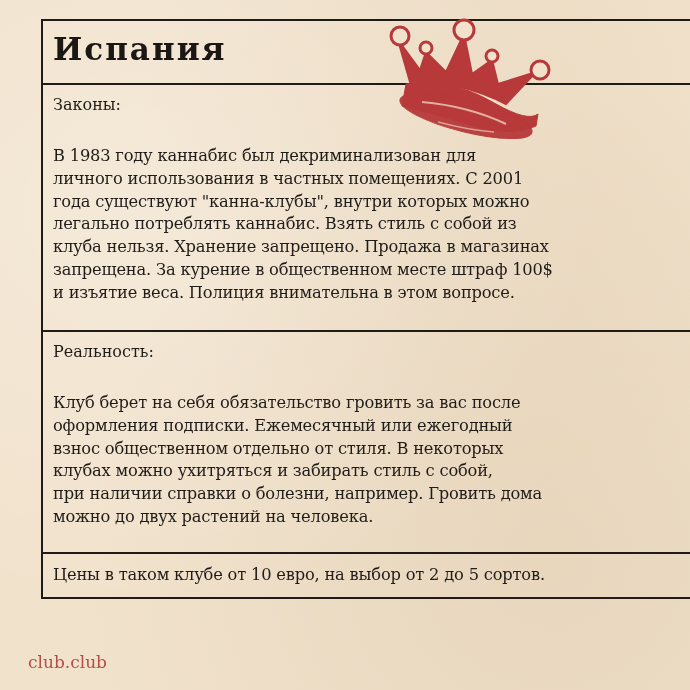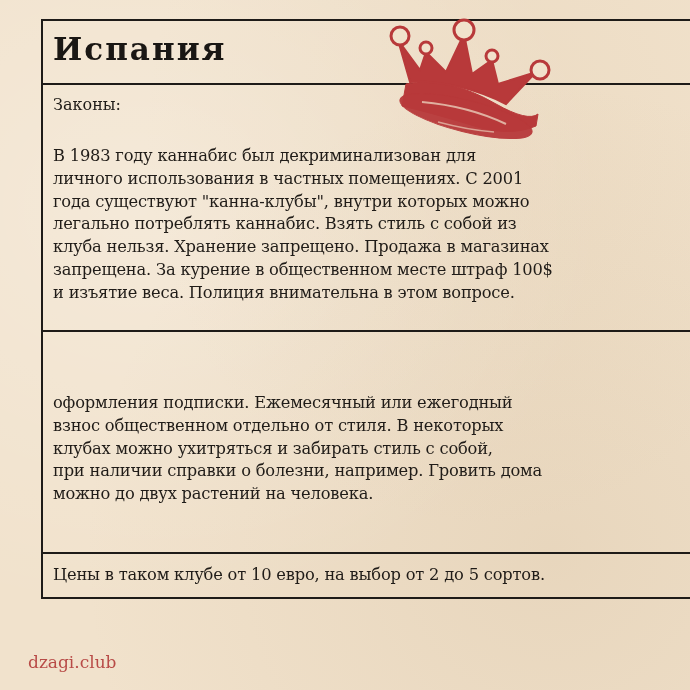--- a/index.html
+++ b/index.html
@@ -63,21 +63,23 @@
       <span>В 1983 году каннабис был декриминализован для</span>
       <span>личного использования в частных помещениях. С 2001</span>
       <span>года существуют "канна-клубы", внутри которых можно</span>
       <span>легально потреблять каннабис. Взять стиль с собой из</span>
       <span>клуба нельзя. Хранение запрещено. Продажа в магазинах</span>
       <span>запрещена. За курение в общественном месте штраф 100$</span>
       <span>и изъятие веса. Полиция внимательна в этом вопросе.</span>
     </div>
   </div>
   <div class="row reality-row">
+    <div class="label">Реальность:</div>
     <div class="para">
+      <span>Клуб берет на себя обязательство гровить за вас после</span>
       <span>оформления подписки. Ежемесячный или ежегодный</span>
       <span>взнос общественном отдельно от стиля. В некоторых</span>
       <span>клубах можно ухитряться и забирать стиль с собой,</span>
       <span>при наличии справки о болезни, например. Гровить дома</span>
       <span>можно до двух растений на человека.</span>
     </div>
   </div>
   <div class="row price-row last">
     <div class="price">Цены в таком клубе от 10 евро, на выбор от 2 до 5 сортов.</div>
   </div>
@@ -95,13 +97,13 @@
     <circle cx="38" cy="34" r="6" fill="#f1e2cc" stroke-width="3"></circle>
     <circle cx="76" cy="16" r="10" fill="#f1e2cc" stroke-width="3"></circle>
     <circle cx="104" cy="42" r="6" fill="#f1e2cc" stroke-width="3"></circle>
     <circle cx="152" cy="56" r="9" fill="#f1e2cc" stroke-width="3"></circle>
 
     <path d="M34 88 Q80 92 118 110" stroke="#f1e2cc" stroke-width="2" fill="none" opacity="0.7"></path>
     <path d="M50 108 Q80 116 106 118" stroke="#f1e2cc" stroke-width="1.5" fill="none" opacity="0.6"></path>
   </g>
 </svg>
 
-<div class="brand">dzagi.club</div>
+<div class="brand">club.club</div>
 
 </body></html>

